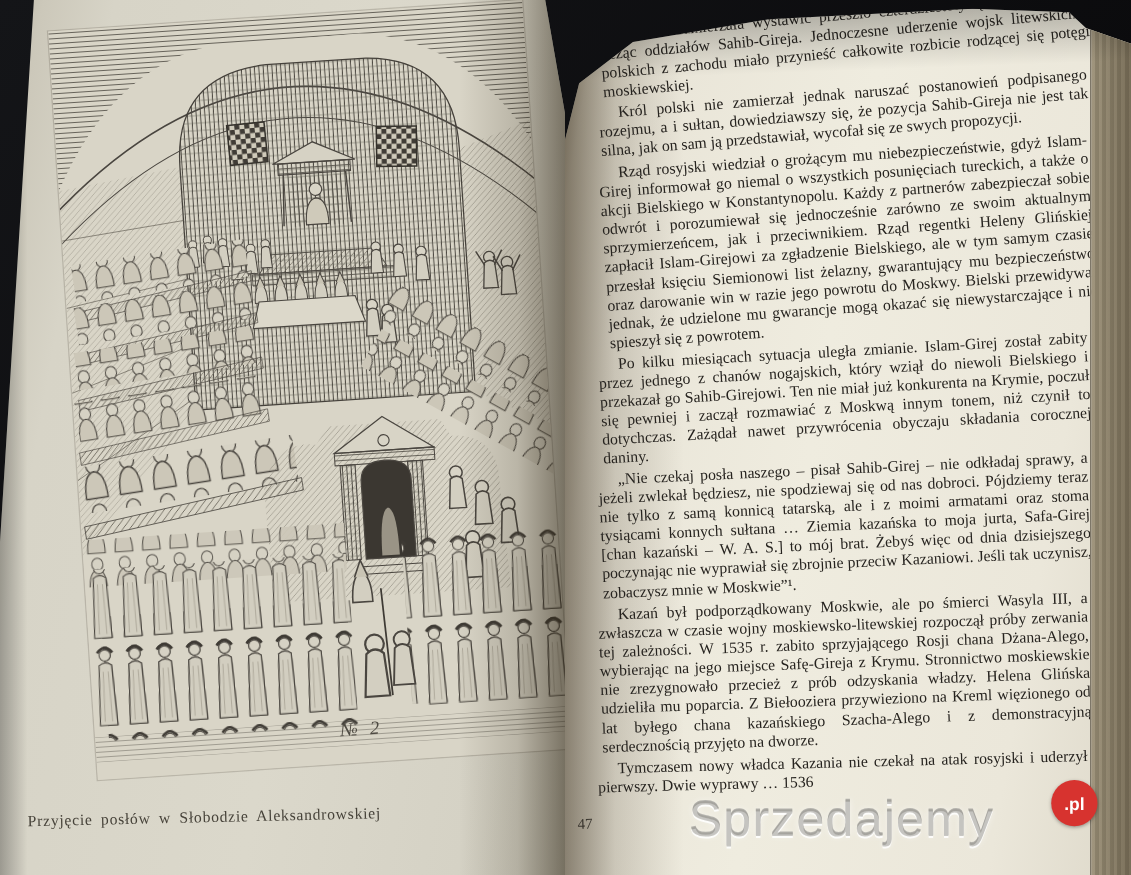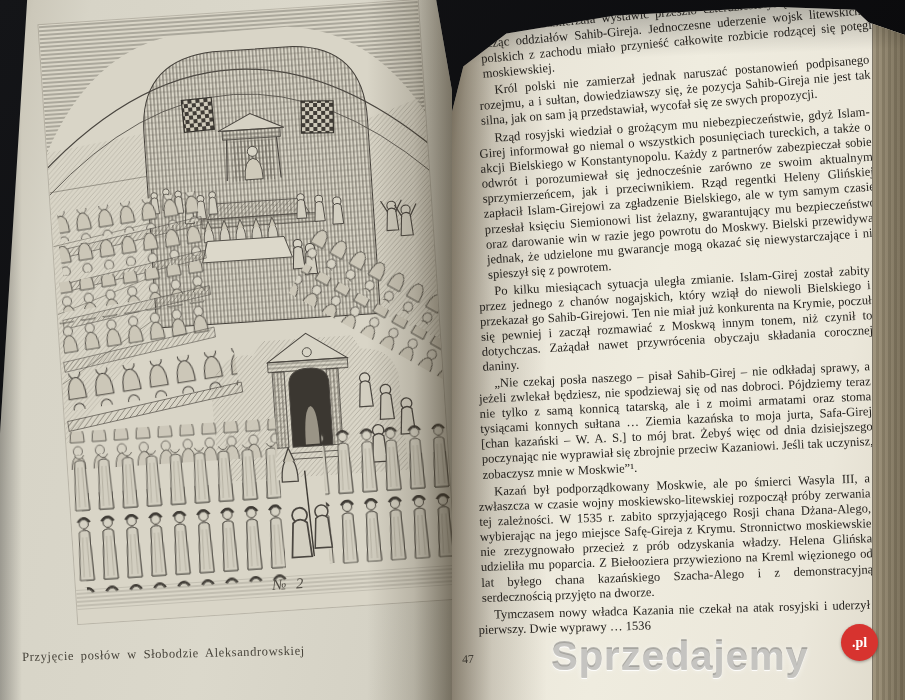--- a/index.html
+++ b/index.html
@@ -51,26 +51,26 @@
   #page-text p:nth-child(5){transform:rotate(-2.6deg);}
   #page-text p:nth-child(6){transform:rotate(-2deg);}
   #page-text p:nth-child(7){transform:rotate(-1.5deg);}
 
   #page-number{position:absolute;left:10px;top:652px;font-size:12px;color:#3a362f;
     transform:rotate(-2deg);}
 
   
   #watermark{position:absolute;left:545px;top:628px;width:350px;height:60px;z-index:40;}
   #watermark .wm-text{position:absolute;left:6px;top:6px;
-    font-family:"Liberation Sans", sans-serif;font-size:40px;font-weight:700;
+    font-family:"Liberation Sans", sans-serif;font-size:40px;font-weight:400;
     letter-spacing:1px;color:rgba(150,148,142,.5);
     text-shadow:0 1px 0 rgba(255,255,255,.85),0 -1px 0 rgba(110,110,110,.45),0 0 6px rgba(255,255,255,.6);}
   #watermark .wm-badge{position:absolute;left:296px;top:-4px;width:37px;height:37px;
     border-radius:50%;background:#d7332f;color:#ffffff;
-    font-family:Liberation Serif, serif;font-size:14px;font-weight:700;
+    font-family:Liberation Sans, sans-serif;font-size:14px;font-weight:700;
     display:flex;align-items:center;justify-content:center;
     box-shadow:0 1px 3px rgba(0,0,0,.35);}
 </style>
 </head>
 <body>
 
 <div id="photo">
 
   <div id="left-page">
     <figure id="engraving" style="margin:0">

